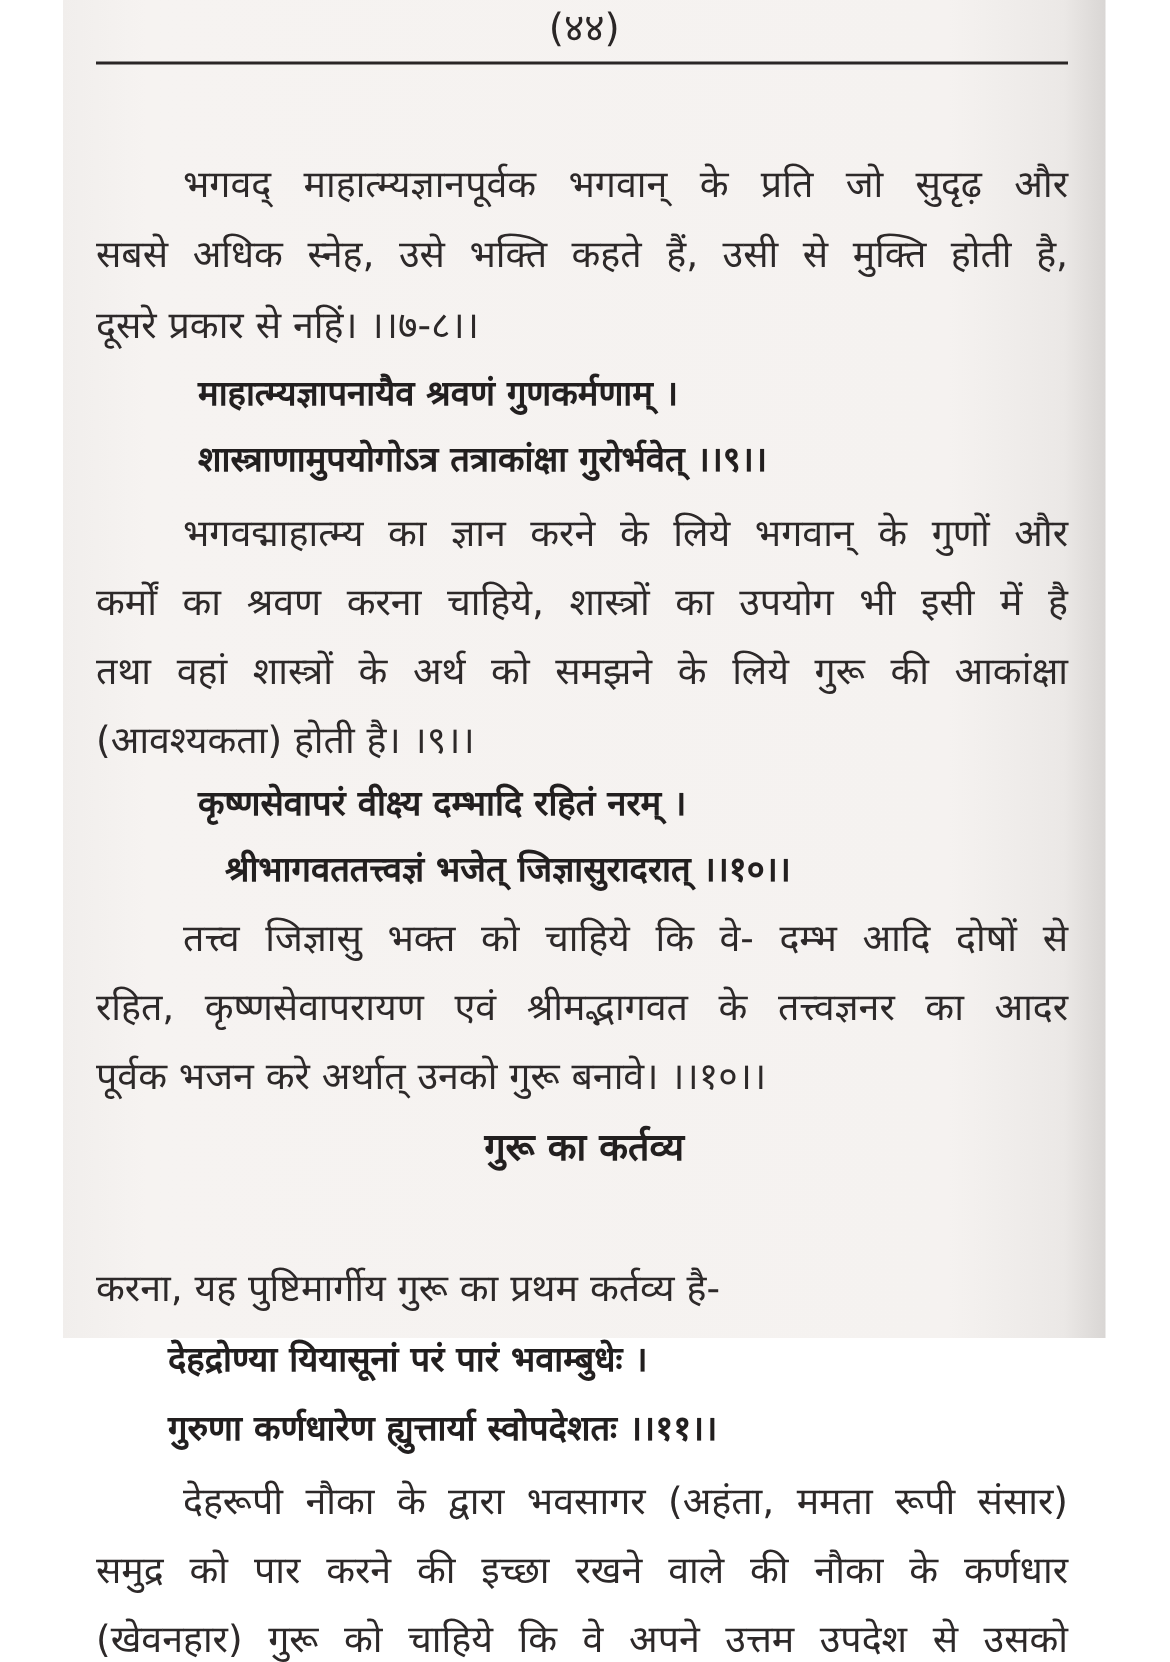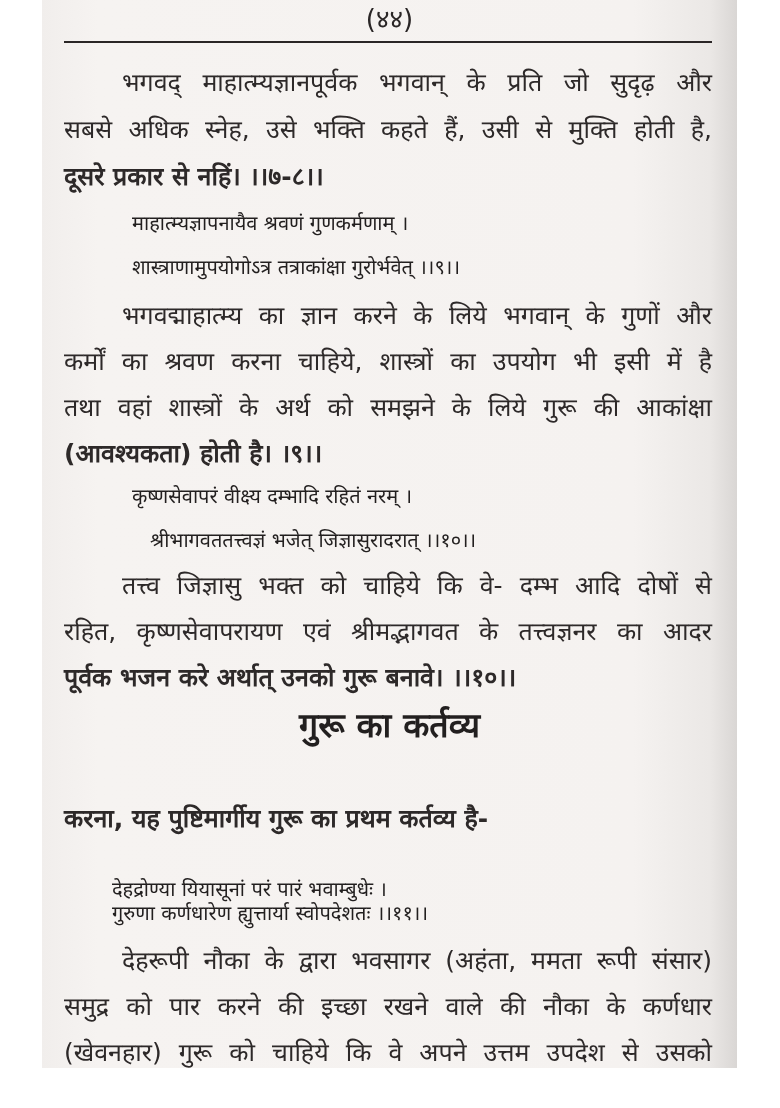--- a/index.html
+++ b/index.html
@@ -4,40 +4,40 @@
 <style>
   html, body { margin: 0; padding: 0; }
   body {
     width: 780px; height: 1108px; overflow: hidden;
     background: #ffffff;
     position: relative;
     font-family: "DejaVu Sans", "Liberation Sans", sans-serif;
     color: #2a2626;
   }
   .page {
-    position: absolute; left: 42px; top: 0; width: 695px; height: 1068px;
+    position: absolute; left: 42px; top: 0; width: 695px; height: 892px;
     background: linear-gradient(90deg, #f1eeec 0%, #f6f3f1 8%, #f5f2f0 85%, #ebe8e6 96%, #d9d6d4 100%);
   }
   .page-number {
     position: absolute; left: 0; width: 695px; top: 2px;
     text-align: center; font-size: 26px; line-height: 34px; color: #2a2626;
     font-family: "DejaVu Sans", sans-serif;
   }
   .rule {
     position: absolute; left: 22px; width: 648px; top: 41px; height: 2px; background: #2a2626;
   }
   .line {
     position: absolute; white-space: nowrap; font-size: 25px; line-height: 38px;
-    color: #2d2929; letter-spacing: 0px;
+    color: #2d2929; letter-spacing: 0px; margin-top: 40px;
   }
   .para-line { left: 22px; width: 648px; text-align: justify; text-align-last: justify; }
   .para-line.first { left: 80px; width: 590px; }
-  .para-line.last { text-align-last: left; font-weight: bold; }
-  .verse { font-weight: normal; font-size: 20px; color: #221f1f; }
-  .heading { font-weight: bold; font-size: 34px; left: 0; width: 695px; text-align: center; color: #221f1f; }
+  .para-line.last { text-align-last: left; }
+  .verse { font-weight: bold; font-size: 23px; color: #221f1f; }
+  .heading { font-weight: bold; font-size: 25px; left: 0; width: 695px; text-align: center; color: #221f1f; }
 </style>
 </head>
 <body>
 
 <div class="page">
   <div class="page-number">(४४)</div>
   <div class="rule"></div>
 
   <div class="line para-line first" style="top:64px;">भगवद् माहात्म्यज्ञानपूर्वक भगवान् के प्रति जो सुदृढ़ और</div>
   <div class="line para-line" style="top:111px;">सबसे अधिक स्नेह, उसे भक्ति कहते हैं, उसी से मुक्ति होती है,</div>
@@ -55,19 +55,19 @@
   <div class="line verse" style="left:108px; top:521px;">श्रीभागवततत्त्वज्ञं भजेत् जिज्ञासुरादरात् ।।१०।।</div>
 
   <div class="line para-line" style="top:613px;">रहित, कृष्णसेवापरायण एवं श्रीमद्भागवत के तत्त्वज्ञनर का आदर</div>
   <div class="line para-line first" style="top:567px;">तत्त्व जिज्ञासु भक्त को चाहिये कि वे- दम्भ आदि दोषों से</div>
   <div class="line para-line last" style="top:659px;">पूर्वक भजन करे अर्थात् उनको गुरू बनावे। ।।१०।।</div>
 
   <div class="line heading" style="top:706px;">गुरू का कर्तव्य</div>
 
   <div class="line para-line last" style="top:800px;">करना, यह पुष्टिमार्गीय गुरू का प्रथम कर्तव्य है-</div>
 
-  <div class="line verse" style="left:70px; top:870px;text-align:center;">देहद्रोण्या यियासूनां परं पारं भवाम्बुधेः ।</div>
+  <div class="line verse" style="left:70px; top:848px;text-align:center;">देहद्रोण्या यियासूनां परं पारं भवाम्बुधेः ।</div>
   <div class="line verse" style="left:70px; top:894px;">गुरुणा कर्णधारेण ह्युत्तार्या स्वोपदेशतः ।।११।।</div>
 
   <div class="line para-line first" style="top:942px;">देहरूपी नौका के द्वारा भवसागर (अहंता, ममता रूपी संसार)</div>
   <div class="line para-line" style="top:1034px;">(खेवनहार) गुरू को चाहिये कि वे अपने उत्तम उपदेश से उसको</div>
   <div class="line para-line" style="top:988px;">समुद्र को पार करने की इच्छा रखने वाले की नौका के कर्णधार</div>
 </div>
 
 </body></html>

